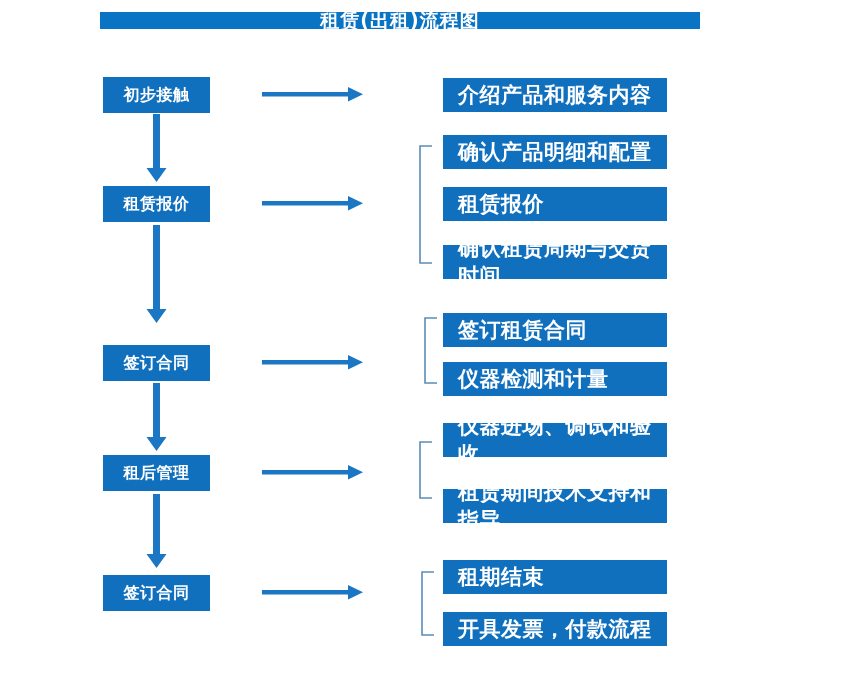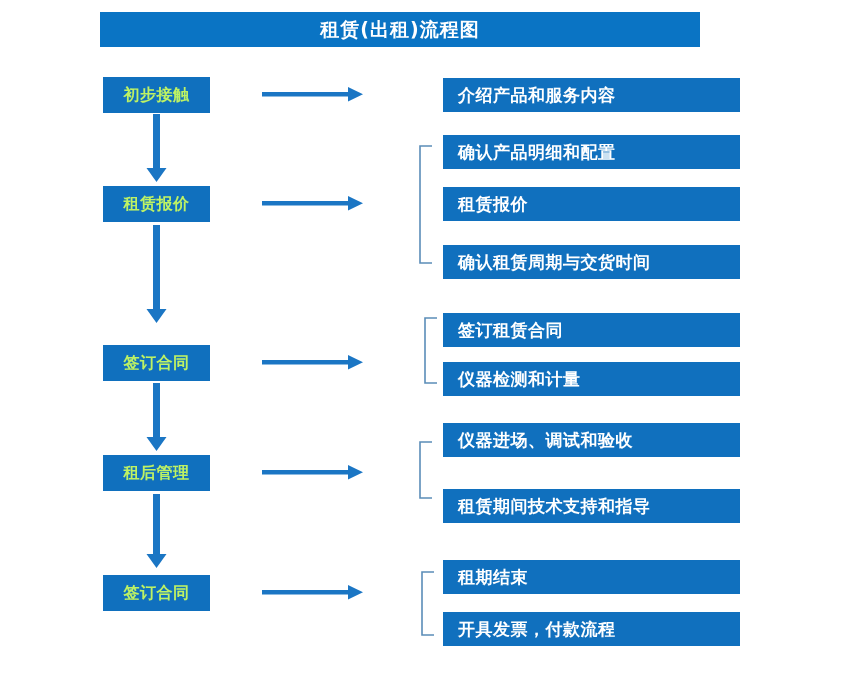--- a/index.html
+++ b/index.html
@@ -22,61 +22,61 @@
     width: 844px;
     height: 688px;
   }
 
   
   .title-bar {
     position: absolute;
     left: 100px;
     top: 12px;
     width: 600px;
-    height: 35px;
+    height: 17px;
     background: #0a74c4;
     color: #ffffff;
     display: flex;
     align-items: center;
     justify-content: center;
     font-size: 19px;
     font-weight: bold;
     letter-spacing: 1px;
   }
 
   
   .stage-box {
     position: absolute;
     left: 103px;
     width: 107px;
     height: 36px;
     background: #1070be;
-    color: #bef264;
+    color: #ffffff;
     display: flex;
     align-items: center;
     justify-content: center;
     font-size: 16px;
     font-weight: bold;
     letter-spacing: 0.5px;
   }
 
   
   .detail-box {
     position: absolute;
     left: 443px;
-    width: 297px;
+    width: 224px;
     height: 34px;
     background: #1070be;
     color: #ffffff;
     display: flex;
     align-items: center;
     justify-content: flex-start;
     padding-left: 15px;
     box-sizing: border-box;
-    font-size: 17px;
+    font-size: 21px;
     font-weight: bold;
     letter-spacing: 0.5px;
   }
 
   
   .connectors {
     position: absolute;
     left: 0;
     top: 0;
     width: 844px;

